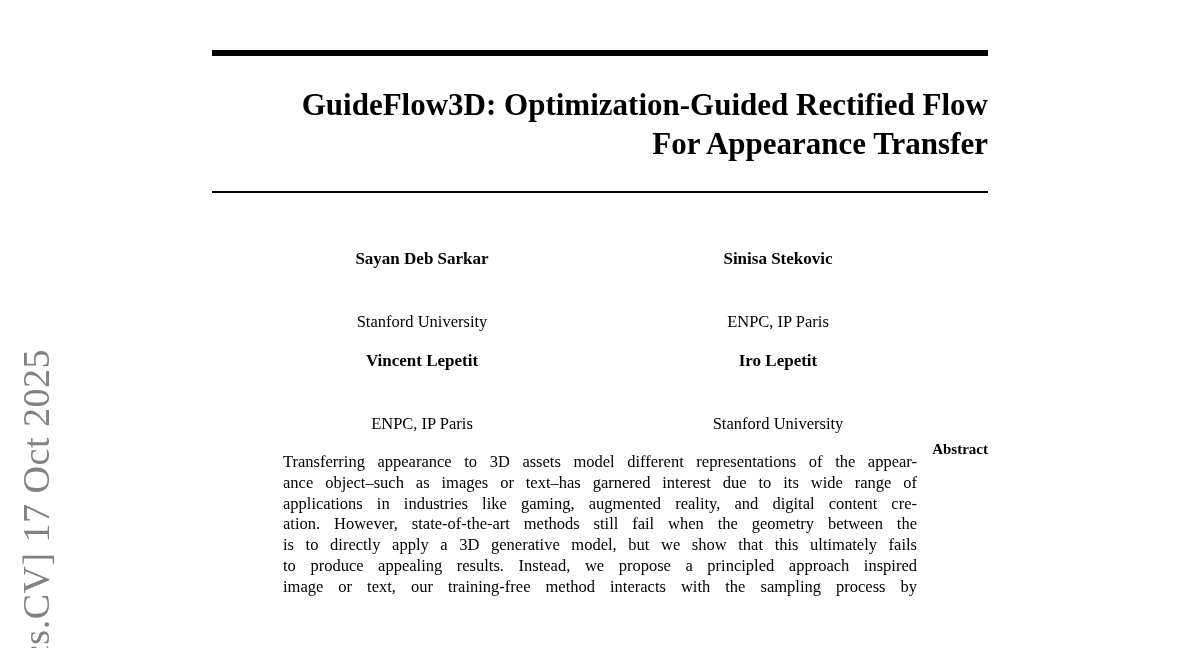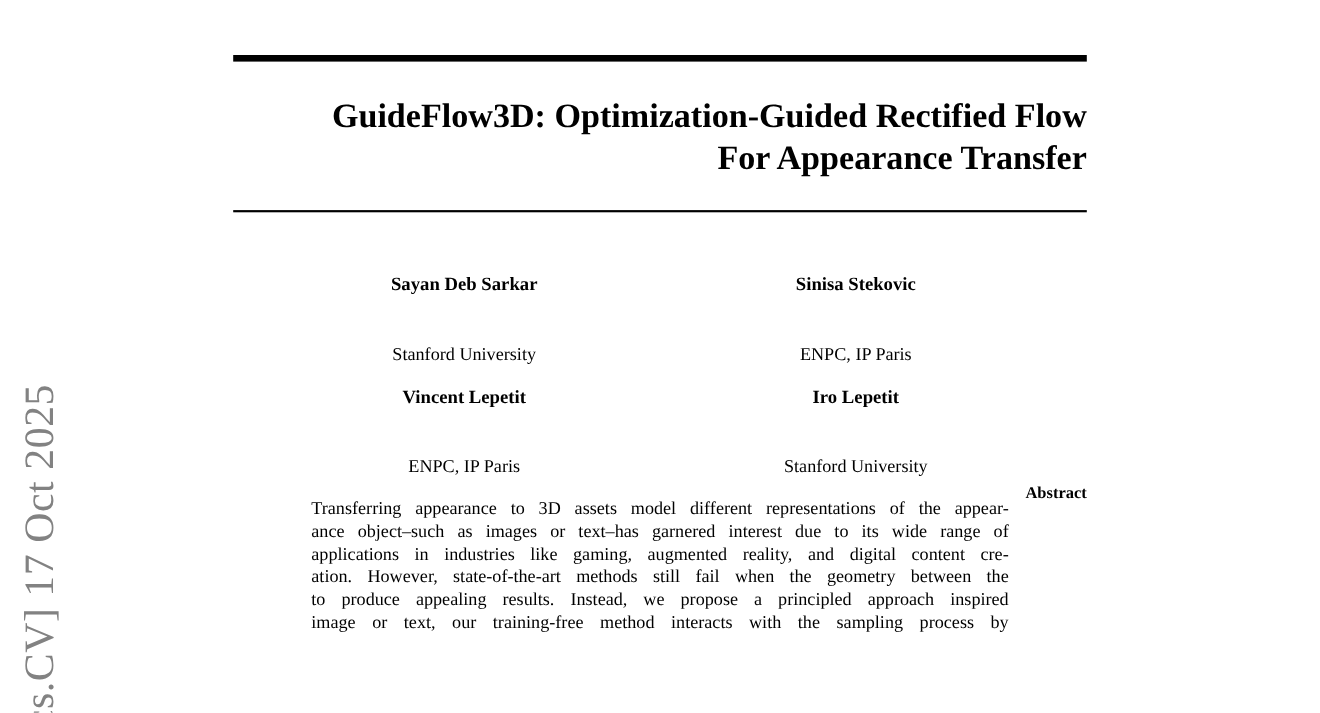--- a/index.html
+++ b/index.html
@@ -136,17 +136,18 @@
     </div>
   </div>
 
   <div class="abstract-heading">Abstract</div>
 
   <div class="abstract-body">
     <div class="abstract-line">Transferring appearance to 3D assets model different representations of the appear-</div>
     <div class="abstract-line">ance object–such as images or text–has garnered interest due to its wide range of</div>
     <div class="abstract-line">applications in industries like gaming, augmented reality, and digital content cre-</div>
     <div class="abstract-line">ation. However, state-of-the-art methods still fail when the geometry between the</div>
+    <div class="abstract-line">is to directly apply a 3D generative model, but we show that this ultimately fails</div>
     <div class="abstract-line">to produce appealing results. Instead, we propose a principled approach inspired</div>
     <div class="abstract-line">image or text, our training-free method interacts with the sampling process by</div>
   </div>
 
 </div>
 
 </body></html>

